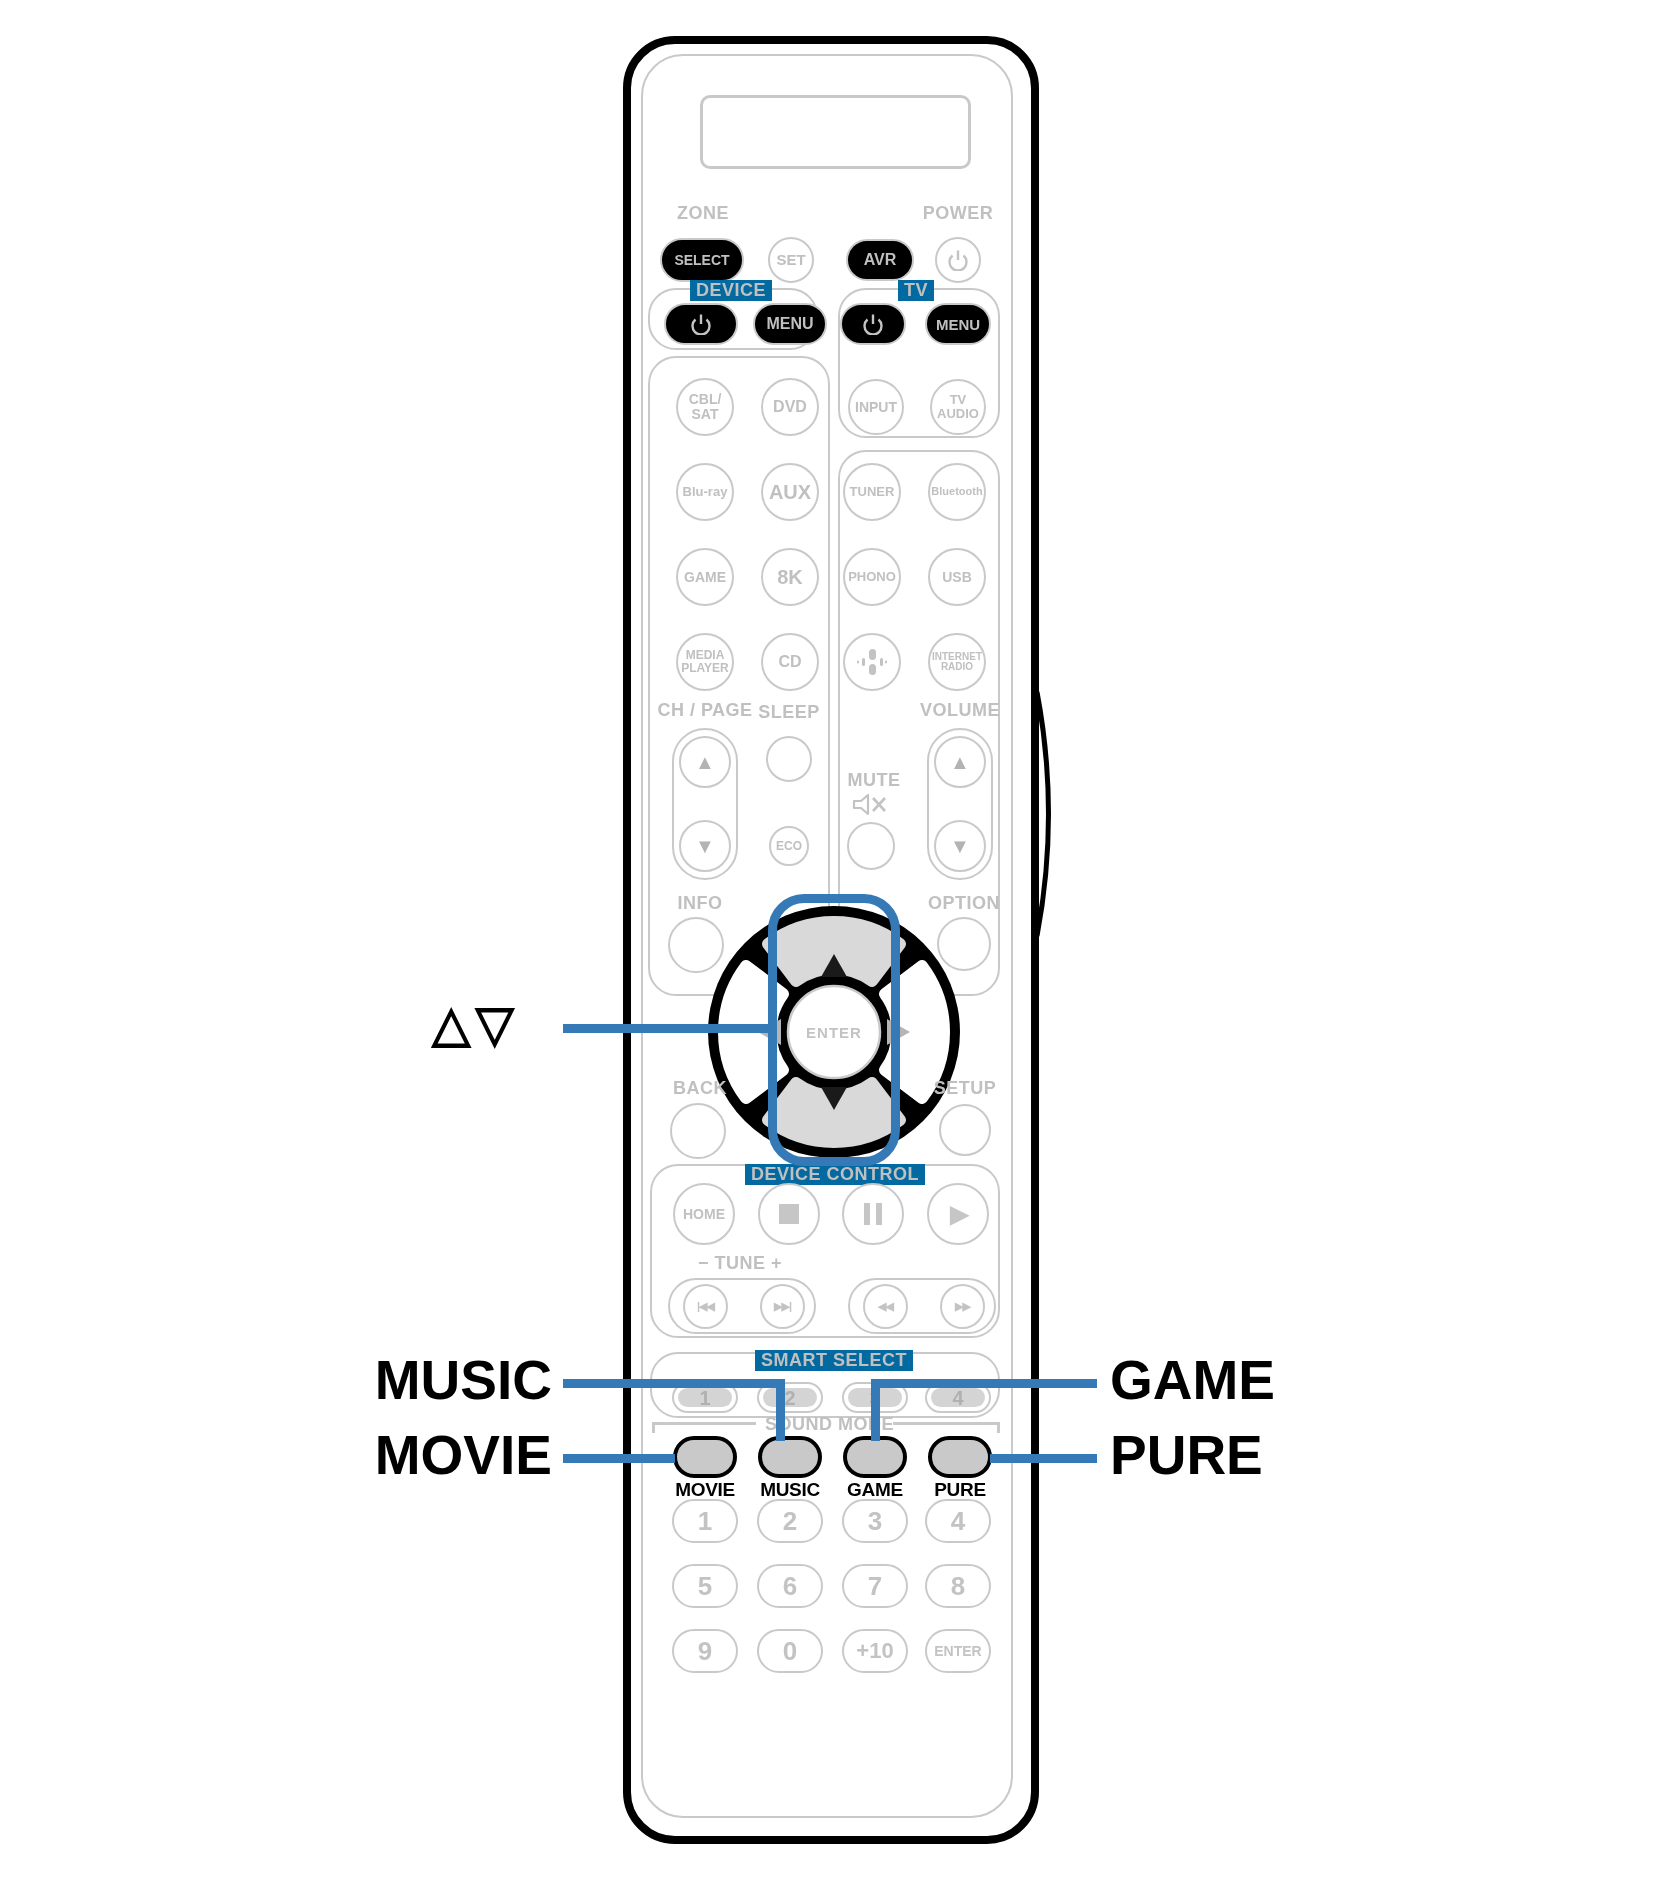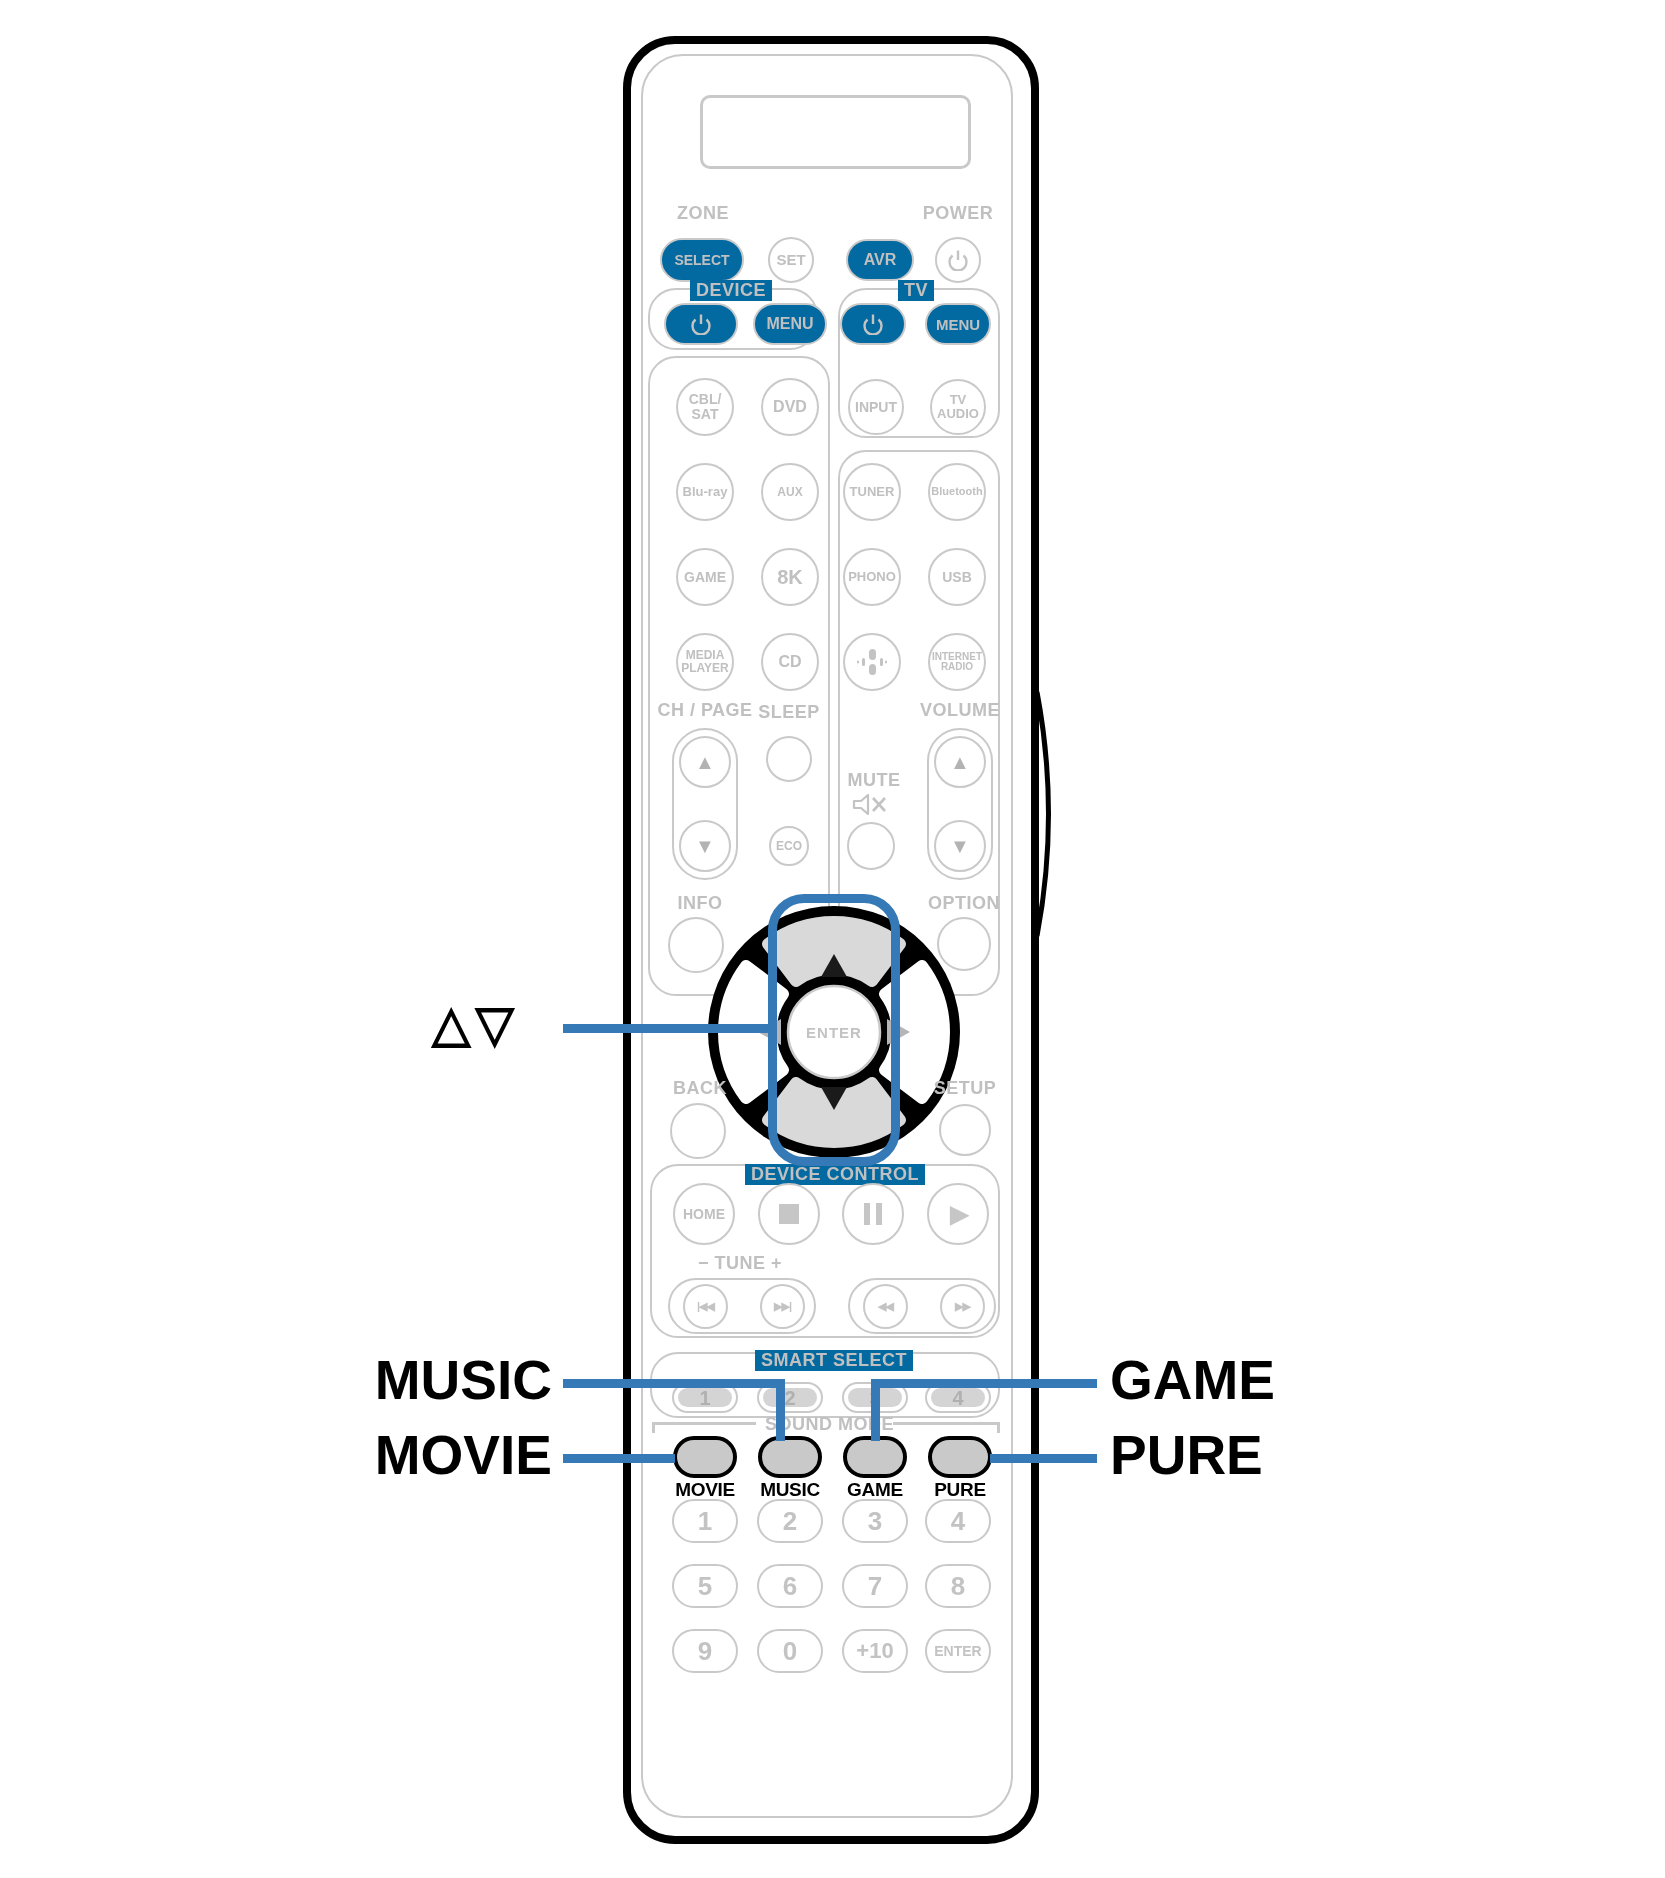--- a/index.html
+++ b/index.html
@@ -7,21 +7,21 @@
   .abs{position:absolute;}
   
   .body-outline{position:absolute;left:623px;top:36px;width:400px;height:1792px;border:8px solid #000;border-radius:52px;background:#fff;}
   .inner-outline{position:absolute;left:641px;top:54px;width:372px;height:1764px;border:2.5px solid #c9c9c9;border-radius:42px;box-sizing:border-box;}
   .display{position:absolute;left:700px;top:95px;width:265px;height:68px;border:3px solid #c9c9c9;border-radius:10px;}
   
   .lbl{position:absolute;color:#c0c0c0;font-weight:bold;font-size:18px;text-align:center;white-space:nowrap;letter-spacing:.5px;}
   .mask{background:#0369a1;padding:0 6px;}
   .gbox{position:absolute;border:2.5px solid #c9c9c9;border-radius:28px;box-sizing:border-box;}
   .circ{position:absolute;border:2.5px solid #c9c9c9;border-radius:50%;box-sizing:border-box;background:#fff;display:flex;align-items:center;justify-content:center;text-align:center;color:#c0c0c0;font-weight:bold;white-space:pre-line;line-height:1.05;}
-  .pill{position:absolute;border:2.5px solid #c9c9c9;border-radius:999px;box-sizing:border-box;background:#0369a1;display:flex;align-items:center;justify-content:center;color:#c0c0c0;font-weight:bold;}
+  .pill{position:absolute;border:2.5px solid #c9c9c9;border-radius:999px;box-sizing:border-box;background:#000000;display:flex;align-items:center;justify-content:center;color:#c0c0c0;font-weight:bold;}
   .vpill{position:absolute;border:2.5px solid #c9c9c9;border-radius:999px;box-sizing:border-box;background:#fff;}
   .tri{color:#b3b3b3;font-size:20px;}
   .stopsq{width:20px;height:20px;background:#c6c6c6;}
   .pausebar{display:inline-block;width:6px;height:22px;background:#c6c6c6;margin:0 3px;}
   .playtri{color:#c6c6c6;font-size:24px;padding-left:3px;}
   .transport{font-size:11px;letter-spacing:-1px;color:#c3c3c3;font-weight:bold;white-space:nowrap;}
   .ss-pill{position:absolute;width:66px;height:31px;border:2.5px solid #c9c9c9;border-radius:16px;box-sizing:border-box;background:#fff;}
   .ss-cap{position:absolute;left:4px;top:4px;right:4px;bottom:4px;background:#d4d4d4;border-radius:11px;}
   .ss-num{position:absolute;left:0;top:3px;width:100%;text-align:center;color:#b0b0b0;font-weight:bold;font-size:20px;}
   .np{position:absolute;width:66px;height:44px;border:2.5px solid #c9c9c9;border-radius:22px;box-sizing:border-box;background:#fff;display:flex;align-items:center;justify-content:center;color:#c3c3c3;font-weight:bold;font-size:26px;}
@@ -80,21 +80,21 @@
   <div class="circ" style="left:930px;top:379px;width:56px;height:56px;font-size:13px;">TV
 AUDIO</div>
 
   <div class="gbox" style="left:648px;top:356px;width:182px;height:640px;"></div>
   <div class="gbox" style="left:838px;top:450px;width:162px;height:546px;"></div>
 
   <div class="circ" style="left:676px;top:378px;width:58px;height:58px;font-size:14px;">CBL/
 SAT</div>
   <div class="circ" style="left:761px;top:378px;width:58px;height:58px;font-size:16px;">DVD</div>
   <div class="circ" style="left:676px;top:463px;width:58px;height:58px;font-size:13px;">Blu-ray</div>
-  <div class="circ" style="left:761px;top:463px;width:58px;height:58px;font-size:12px;">AUX</div>
+  <div class="circ" style="left:761px;top:463px;width:58px;height:58px;font-size:20px;">AUX</div>
   <div class="circ" style="left:843px;top:463px;width:58px;height:58px;font-size:13px;">TUNER</div>
   <div class="circ" style="left:928px;top:463px;width:58px;height:58px;font-size:11px;">Bluetooth</div>
   <div class="circ" style="left:676px;top:548px;width:58px;height:58px;font-size:14px;">GAME</div>
   <div class="circ" style="left:761px;top:548px;width:58px;height:58px;font-size:20px;">8K</div>
   <div class="circ" style="left:843px;top:548px;width:58px;height:58px;font-size:13px;">PHONO</div>
   <div class="circ" style="left:928px;top:548px;width:58px;height:58px;font-size:14px;">USB</div>
   <div class="circ" style="left:676px;top:633px;width:58px;height:58px;font-size:12px;">MEDIA
 PLAYER</div>
   <div class="circ" style="left:761px;top:633px;width:58px;height:58px;font-size:16px;">CD</div>
   <div class="circ" style="left:843px;top:633px;width:58px;height:58px;">

